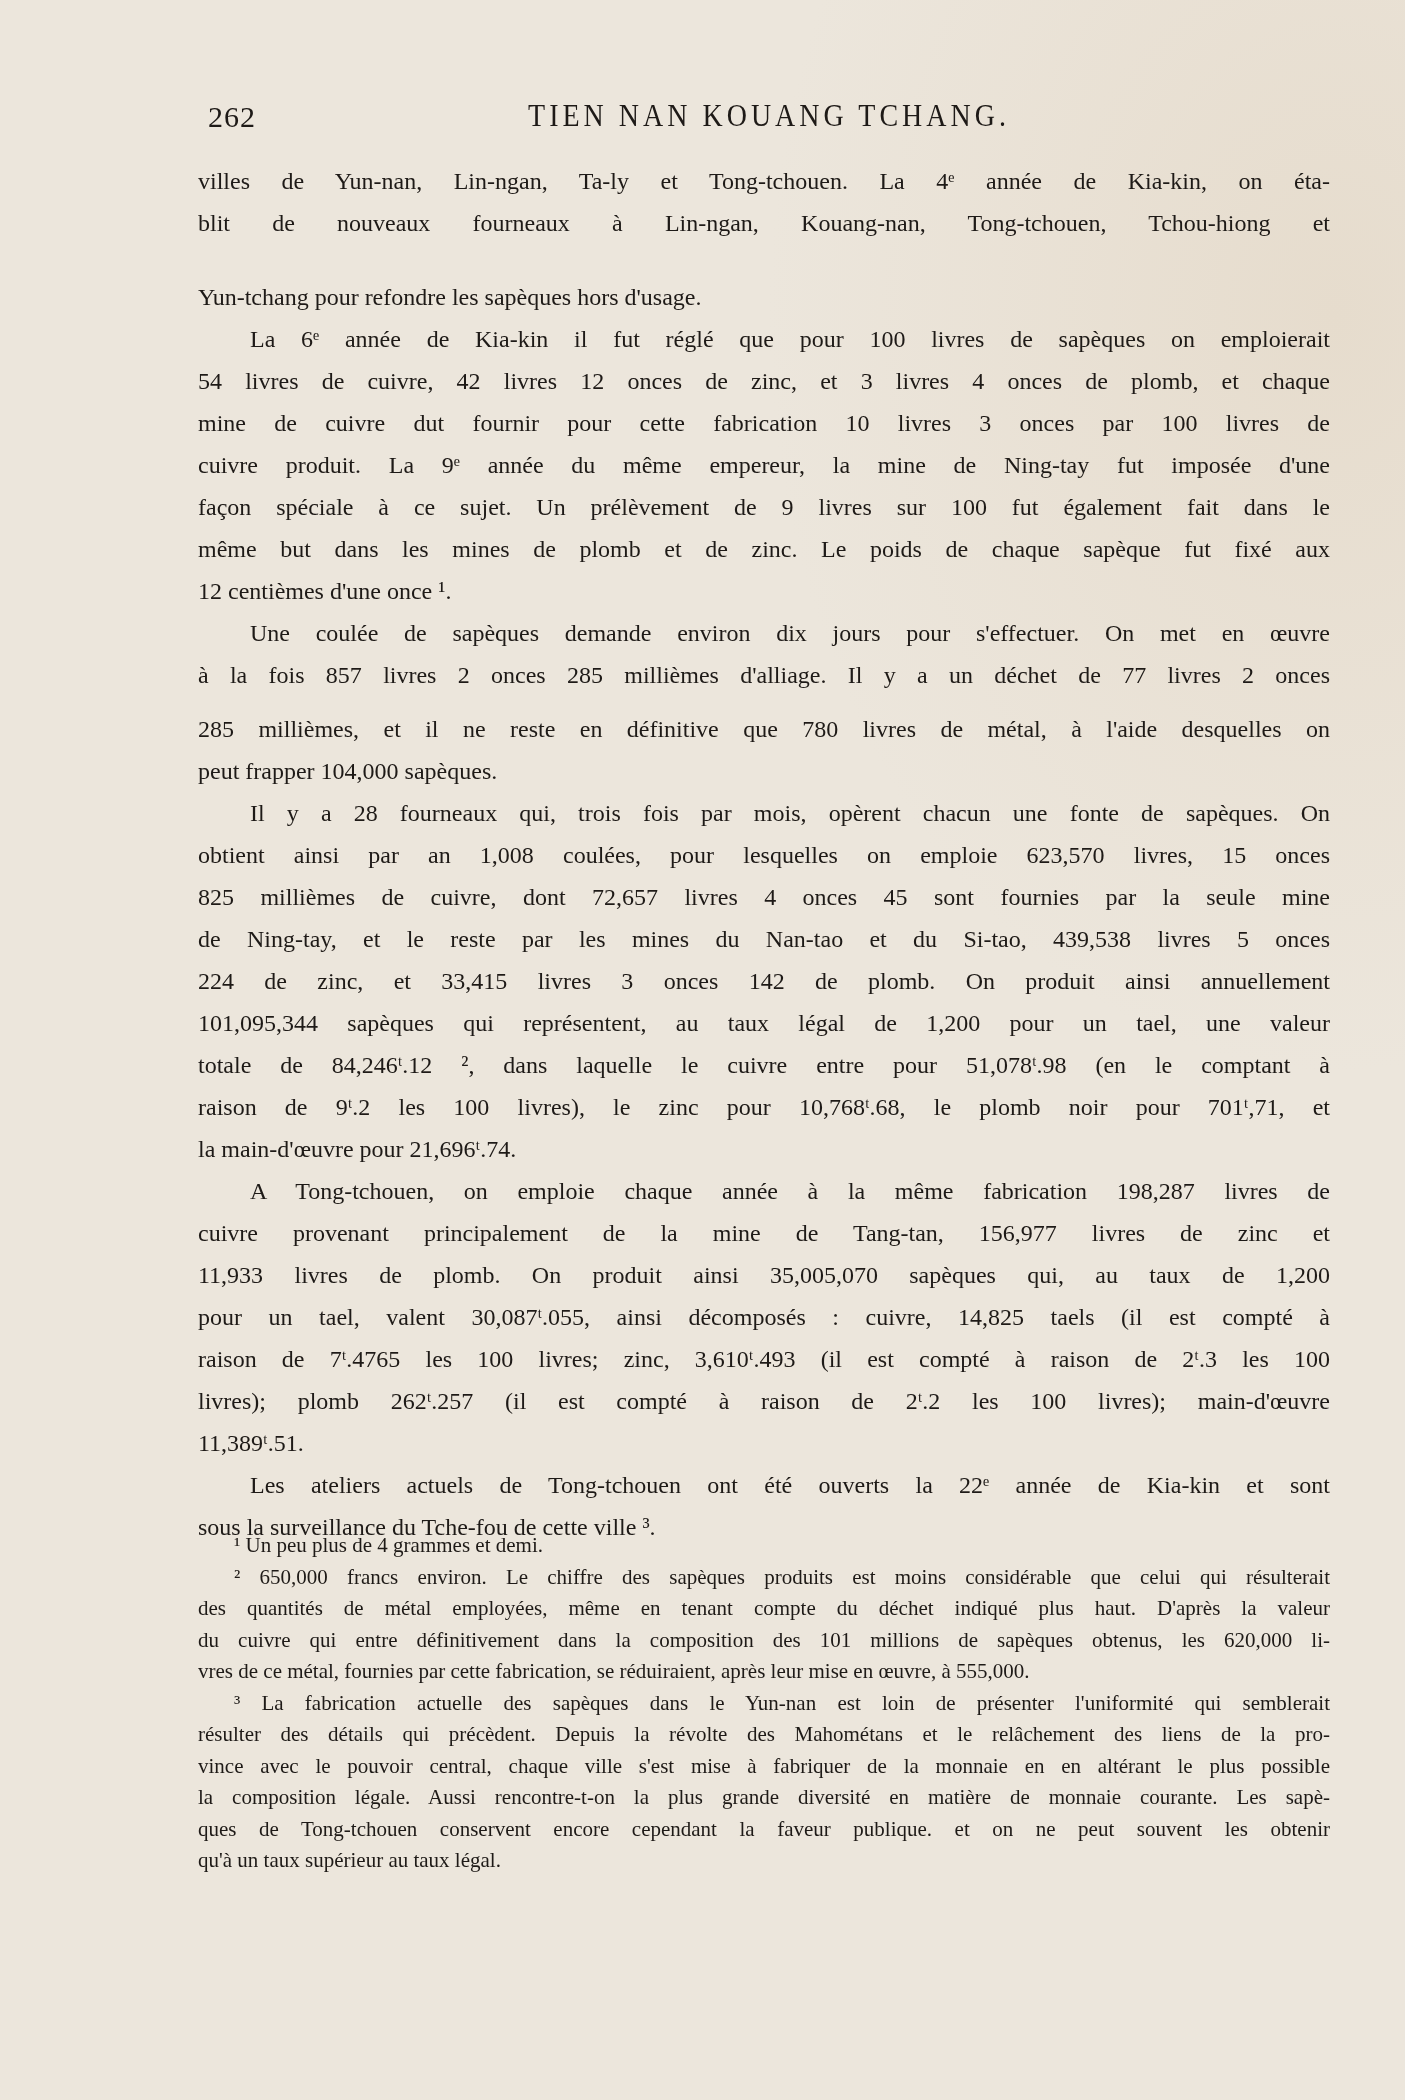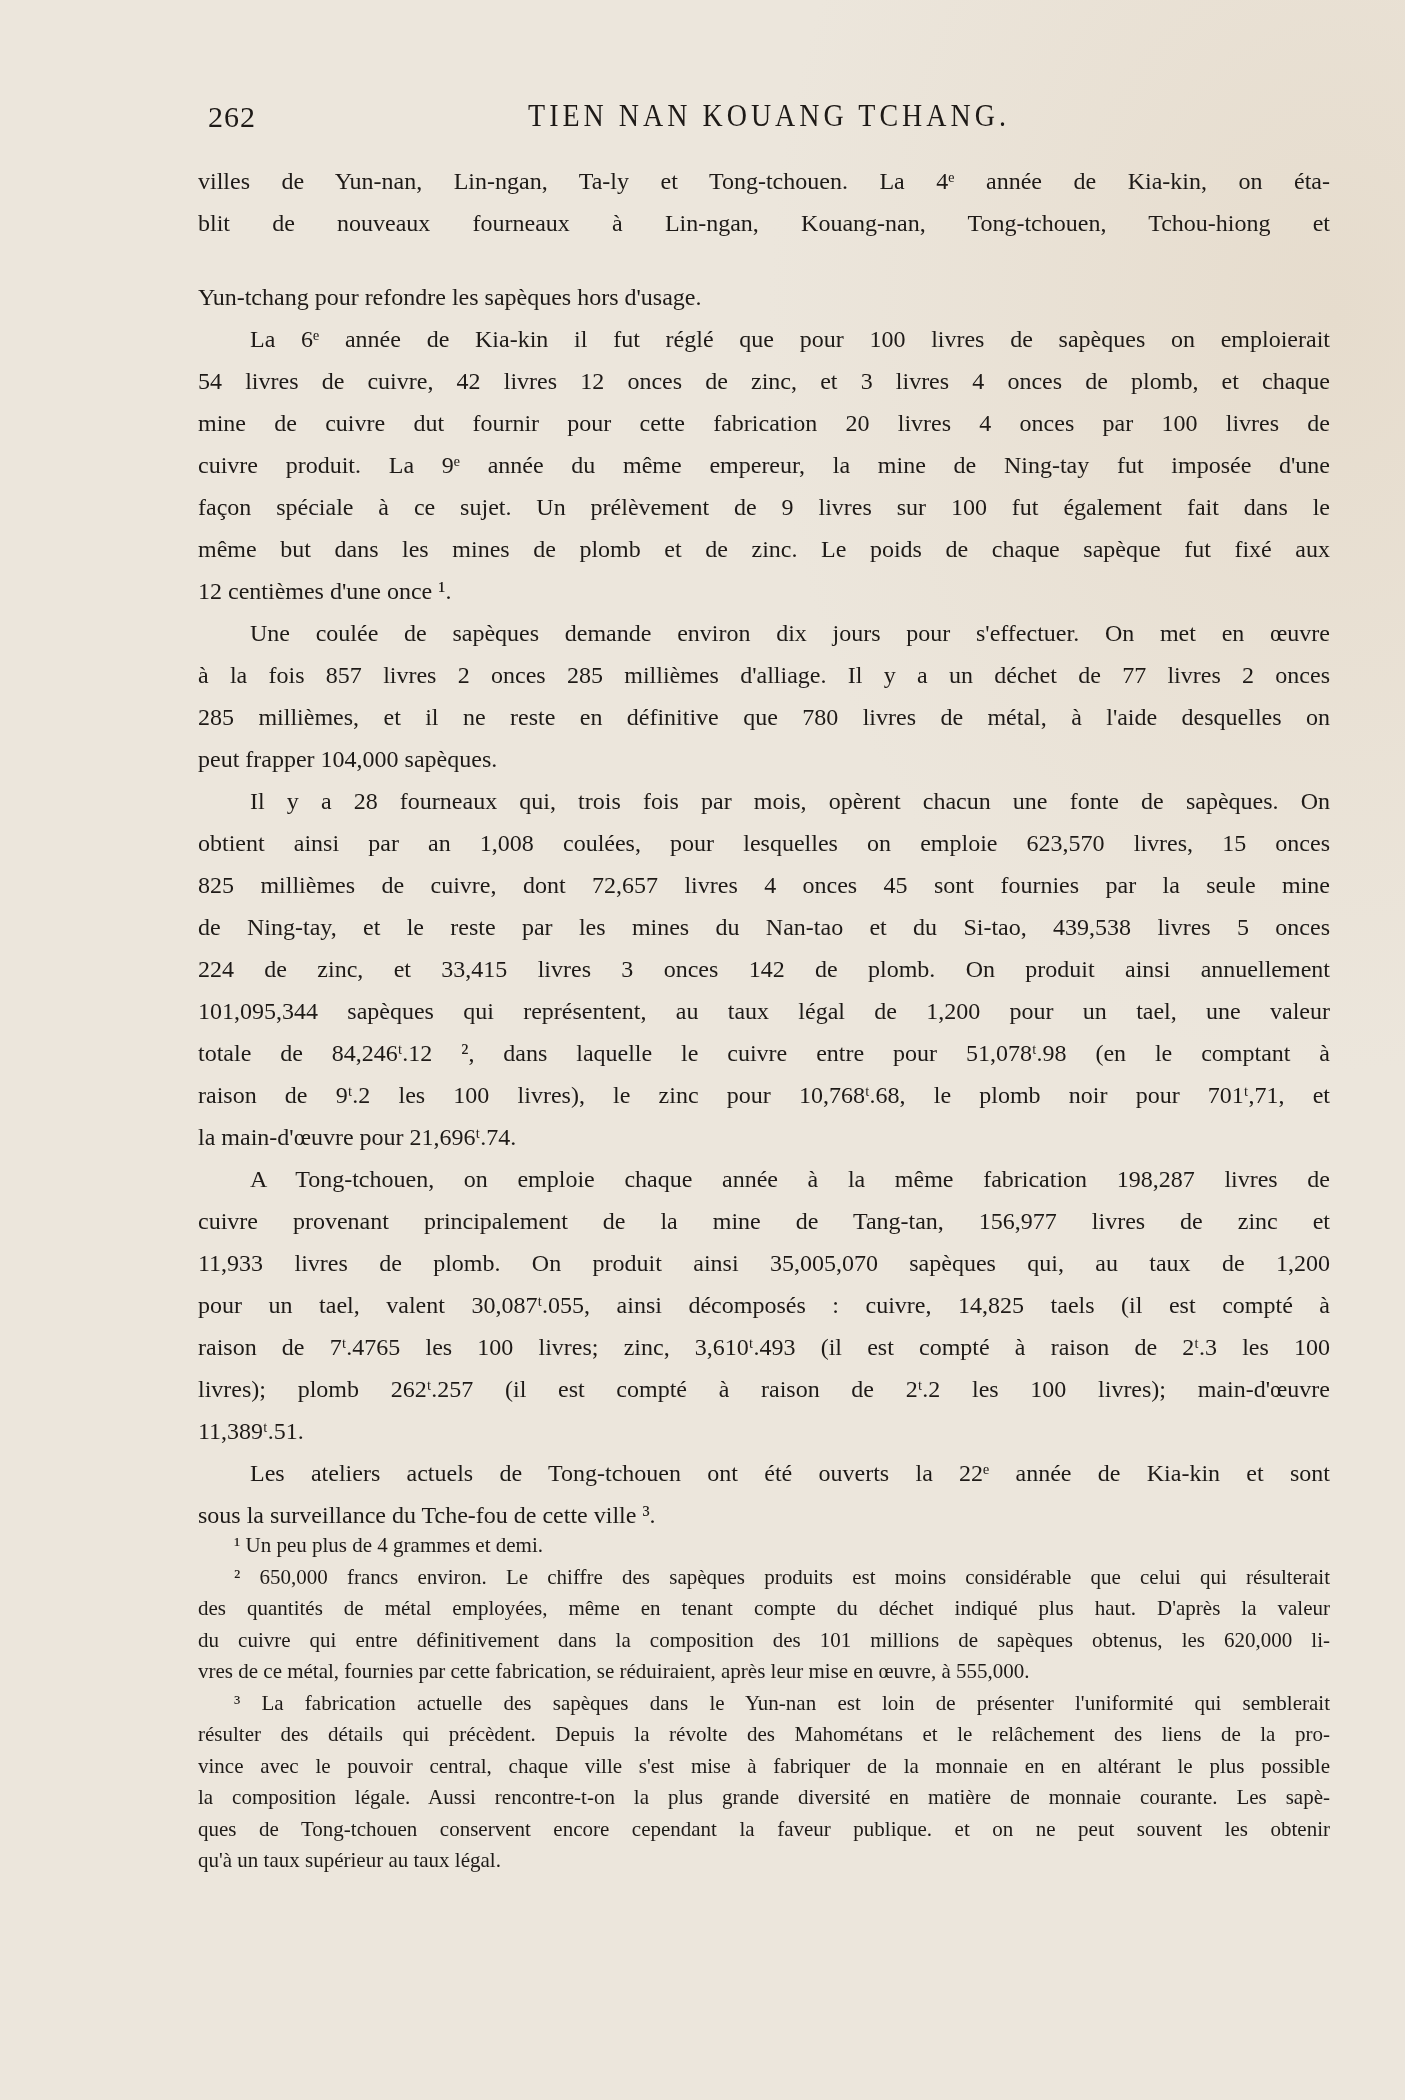--- a/index.html
+++ b/index.html
@@ -35,30 +35,30 @@
 
   <div class="body" id="body">
       <div>
         <div class="line" style="width: 1132px; box-sizing: border-box;">villes de Yun-nan, Lin-ngan, Ta-ly et Tong-tchouen. La 4ᵉ année de Kia-kin, on éta-</div>
         <div class="line" style="width: 1132px; box-sizing: border-box;">blit de nouveaux fourneaux à Lin-ngan, Kouang-nan, Tong-tchouen, Tchou-hiong et</div>
         <div class="line last" style="width: 1132px; box-sizing: border-box; margin-top: 32px;">Yun-tchang pour refondre les sapèques hors d'usage.</div>
       </div>
       <div>
         <div class="line indent" style="width: 1132px; box-sizing: border-box;">La 6ᵉ année de Kia-kin il fut réglé que pour 100 livres de sapèques on emploierait</div>
         <div class="line" style="width: 1132px; box-sizing: border-box;">54 livres de cuivre, 42 livres 12 onces de zinc, et 3 livres 4 onces de plomb, et chaque</div>
-        <div class="line" style="width: 1132px; box-sizing: border-box;">mine de cuivre dut fournir pour cette fabrication 20 livres 4 onces par 100 livres de</div>
+        <div class="line" style="width: 1132px; box-sizing: border-box;">mine de cuivre dut fournir pour cette fabrication 10 livres 3 onces par 100 livres de</div>
         <div class="line" style="width: 1132px; box-sizing: border-box;">cuivre produit. La 9ᵉ année du même empereur, la mine de Ning-tay fut imposée d'une</div>
         <div class="line" style="width: 1132px; box-sizing: border-box;">façon spéciale à ce sujet. Un prélèvement de 9 livres sur 100 fut également fait dans le</div>
         <div class="line" style="width: 1132px; box-sizing: border-box;">même but dans les mines de plomb et de zinc. Le poids de chaque sapèque fut fixé aux</div>
         <div class="line last" style="width: 1132px; box-sizing: border-box;">12 centièmes d'une once ¹.</div>
       </div>
       <div>
         <div class="line indent" style="width: 1132px; box-sizing: border-box;">Une coulée de sapèques demande environ dix jours pour s'effectuer. On met en œuvre</div>
         <div class="line" style="width: 1132px; box-sizing: border-box;">à la fois 857 livres 2 onces 285 millièmes d'alliage. Il y a un déchet de 77 livres 2 onces</div>
-        <div class="line" style="width: 1132px; box-sizing: border-box;">285 millièmes, et il ne reste en définitive que 780 livres de métal, à l'aide desquelles on</div>
+        <div class="line" style="width: 1132px; box-sizing: border-box; margin-top: 12px;">285 millièmes, et il ne reste en définitive que 780 livres de métal, à l'aide desquelles on</div>
         <div class="line last" style="width: 1132px; box-sizing: border-box;">peut frapper 104,000 sapèques.</div>
       </div>
       <div>
         <div class="line indent" style="width: 1132px; box-sizing: border-box;">Il y a 28 fourneaux qui, trois fois par mois, opèrent chacun une fonte de sapèques. On</div>
         <div class="line" style="width: 1132px; box-sizing: border-box;">obtient ainsi par an 1,008 coulées, pour lesquelles on emploie 623,570 livres, 15 onces</div>
         <div class="line" style="width: 1132px; box-sizing: border-box;">825 millièmes de cuivre, dont 72,657 livres 4 onces 45 sont fournies par la seule mine</div>
         <div class="line" style="width: 1132px; box-sizing: border-box;">de Ning-tay, et le reste par les mines du Nan-tao et du Si-tao, 439,538 livres 5 onces</div>
         <div class="line" style="width: 1132px; box-sizing: border-box;">224 de zinc, et 33,415 livres 3 onces 142 de plomb. On produit ainsi annuellement</div>
         <div class="line" style="width: 1132px; box-sizing: border-box;">101,095,344 sapèques qui représentent, au taux légal de 1,200 pour un tael, une valeur</div>
         <div class="line" style="width: 1132px; box-sizing: border-box;">totale de 84,246ᵗ.12 ², dans laquelle le cuivre entre pour 51,078ᵗ.98 (en le comptant à</div>

